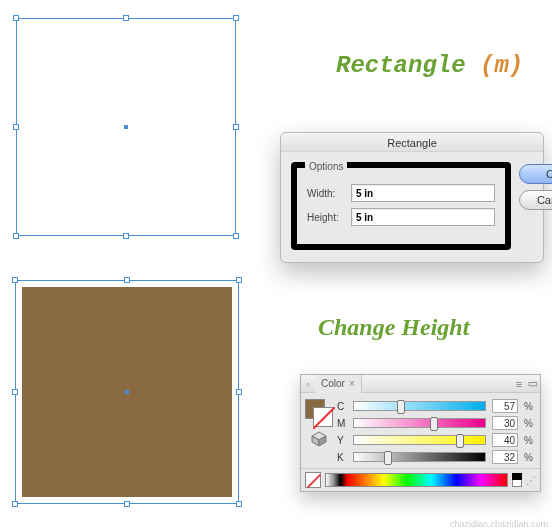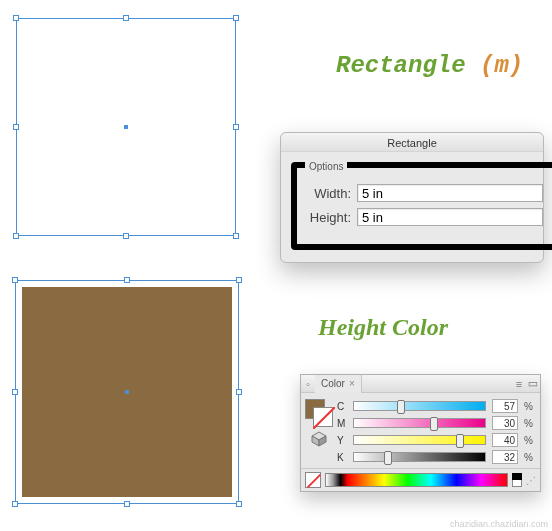--- a/index.html
+++ b/index.html
@@ -97,25 +97,26 @@
   }
   .fieldset .legend {
     position: absolute;
     top: -7px; left: 8px;
     background: #e9e9e9;
     padding: 0 4px;
     font-size: 10px;
     color: #555;
   }
   .row { display:flex; align-items:center; margin: 6px 0;}
-  .row label { width: 44px; text-align:right; margin-right:6px; font-size:13px; color:#444;}
+  .row label { width: 44px; text-align:left; font-size:10px; color:#444;}
   .row input {
     flex:1; height:18px; border:1px solid #aaa;
-    background:#fff; font-size:13px; padding:1px 4px;
+    background:#fff; font-size:10px; padding:1px 4px;
     box-shadow: inset 1px 1px 1px rgba(0,0,0,0.08);
+    font-weight: bold;
   }
   .dialog-buttons {
     display:flex; flex-direction:column; gap:6px;
     padding-top: 2px;
   }
   .mac-btn {
     width: 70px; height:20px;
     border-radius: 10px;
     border:1px solid #999;
     background: linear-gradient(#fefefe,#dcdcdc);
@@ -238,21 +239,21 @@
   <div class="handle mr"></div>
   <div class="handle bl"></div>
   <div class="handle bm"></div>
   <div class="handle br"></div>
   <div class="center-dot"></div>
 </div>
 
 <div class="title-text title-rect">
   <span class="a">Rectangle </span><span class="b">(m)</span>
 </div>
-<div class="title-text title-color">Height Color</div>
+<div class="title-text title-color">Change Height</div>
 
 <div class="dialog">
   <div class="dialog-title">Rectangle</div>
   <div class="dialog-body">
     <div class="fieldset">
       <div class="legend">Options</div>
       <div class="row">
         <label>Width:</label>
         <input type="text" value="5 in" style="">
       </div>

